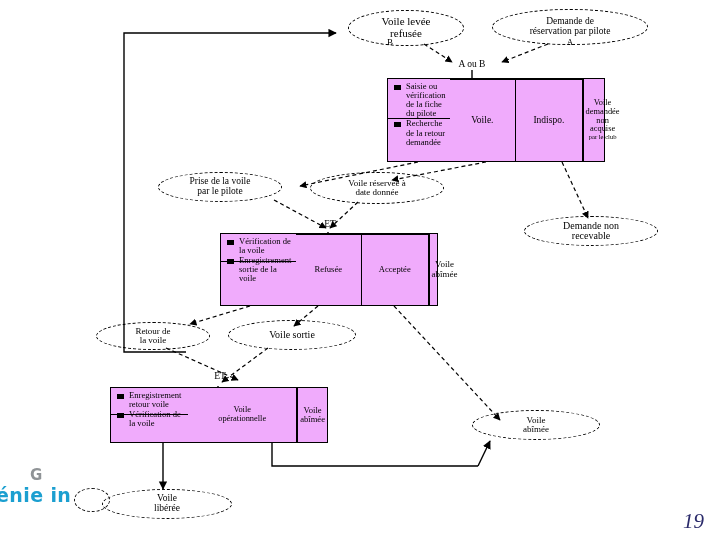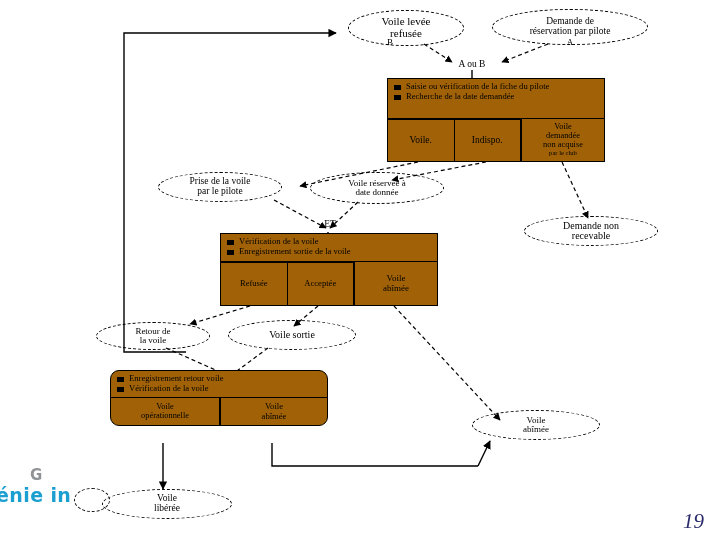--- a/index.html
+++ b/index.html
@@ -26,24 +26,24 @@
     background:transparent;
     box-sizing:border-box;
     line-height:1.05;
   }
   .ell .txt{display:block;padding:0 6px;}
 
   
   .box{
     position:absolute;
     border:1.4px solid #000;
-    background:#a16207;
+    background:#f0abfc;
     box-sizing:border-box;
     display:flex;
-    flex-direction:column;
+    flex-direction:row;
   }
   .box .ops{
     padding:3px 4px 2px 6px;
     border-bottom:1.4px solid #000;
     box-sizing:border-box;
   }
   .op{display:flex;align-items:flex-start;gap:5px;line-height:1.06;}
   .bullet{
     display:inline-block;
     width:7px;height:5px;
@@ -180,21 +180,21 @@
   <div class="freelab" style="left:432px;top:60px;width:80px;font-size:9.5px;">A ou B</div>
 
   <div class="box" style="left:387px;top:78px;width:218px;height:84px;">
     <div class="ops" style="height:40px;font-size:8.6px;">
       <div class="op">
         <span class="bullet"></span>
         <span>Saisie ou vérification de la fiche du pilote</span>
       </div>
       <div class="op" style="margin-top:1px;">
         <span class="bullet"></span>
-        <span>Recherche de la date demandée</span>
+        <span>Recherche de la retour demandée</span>
       </div>
     </div>
     <div class="resultrow">
       <div class="rescell bdRthick" style="flex:0 0 134px;">
         <div class="subrow bdT">
           <div class="subcell bdR" style="font-size:9.5px;">Voile.</div>
           <div class="subcell" style="font-size:9.5px;">Indispo.</div>
         </div>
       </div>
       <div class="rescell" style="flex:1 1 auto;">
@@ -247,21 +247,21 @@
   <div class="ell" style="left:96px;top:322px;width:114px;height:28px;font-size:9px;">
     <span class="txt">Retour de<br>la voile</span>
   </div>
 
   <div class="ell" style="left:228px;top:320px;width:128px;height:30px;font-size:10px;">
     <span class="txt">Voile sortie</span>
   </div>
 
   <div class="freelab" style="left:190px;top:372px;width:60px;font-size:9.5px;">ET</div>
 
-  <div class="box" style="left:110px;top:370px;width:218px;height:56px;border-radius:9px;">
+  <div class="box" style="left:110px;top:387px;width:218px;height:56px;">
     <div class="ops" style="height:27px;font-size:8.6px;">
       <div class="op">
         <span class="bullet"></span>
         <span>Enregistrement retour voile</span>
       </div>
       <div class="op" style="margin-top:1px;">
         <span class="bullet"></span>
         <span>Vérification de la voile</span>
       </div>
     </div>

